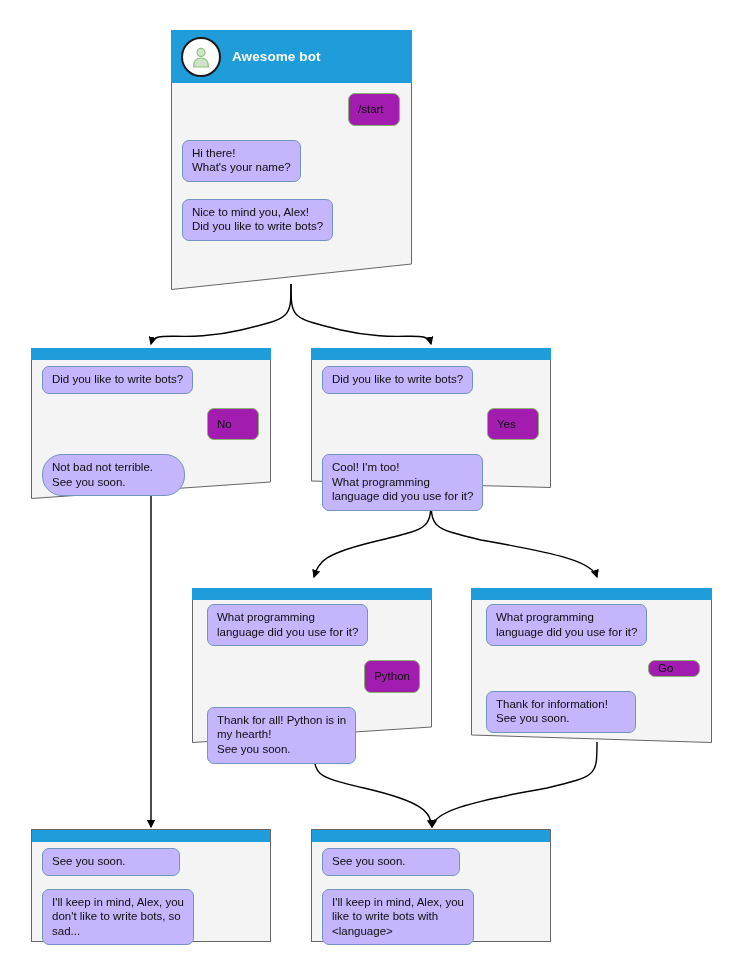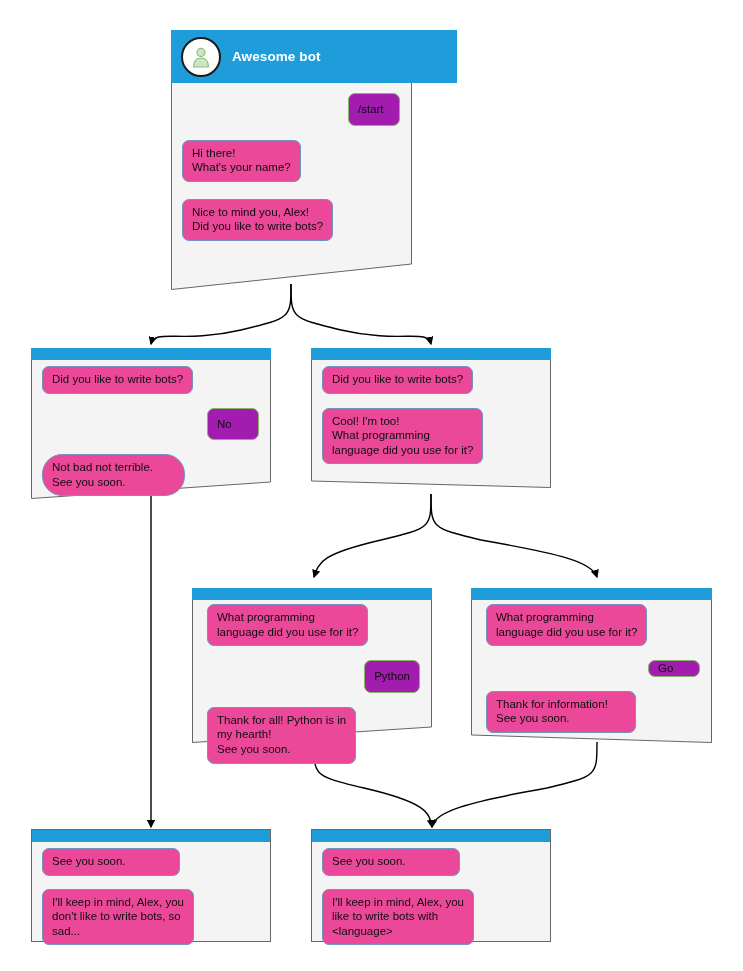--- a/index.html
+++ b/index.html
@@ -83,21 +83,21 @@
     font-size:11.5px;
     line-height:14.6px;
     color:#0d0d0d;
     padding:5px 9px 6px 9px;
     border-radius:7px;
     box-sizing:border-box;
     white-space:pre-line;
     border:1px solid transparent;
   }
   .bubble.bot{
-    background:#ec4899;
+    background:#c4b5fd;
     border-color:#7394c0;
   }
   .bubble.user{
     background:#a21caf;
     border-color:#87b56a;
     min-width:52px;
     text-align:left;
   }
 </style>
 </head>
@@ -123,21 +123,21 @@
     <path d="M 314,744 C 314,776 314,776 364,788 C 424,802 430,812 432,827" fill="none" stroke="#000000" stroke-width="1.4" marker-end="url(#arrow)"></path>
     <path d="M 597,742 C 597,776 597,776 547,788 C 467,802 434,812 432,827" fill="none" stroke="#000000" stroke-width="1.4" marker-end="url(#arrow)"></path>
   </svg>
 
   <div class="card root skew" style="left:171px;top:30px;width:241px;height:260px;">
     <div class="card-shape">
       <svg width="241" height="260" viewBox="0 0 241 260">
         <path d="M 0.5,0.5 L 240.5,0.5 L 240.5,234 L 0.5,259.5 Z" fill="#f4f4f4" stroke="#666666" stroke-width="1"></path>
       </svg>
     </div>
-    <div class="card-header" style="width:286px;">
+    <div class="card-header" style="width:241px;">
       <div class="avatar">
         <svg width="24" height="24" viewBox="0 0 24 24">
           <circle cx="12" cy="7.4" r="4" fill="#cfe3c8" stroke="#8fbf7c" stroke-width="1.2"></circle>
           <path d="M 4.6 22 C 4.6 15.6 8 13 12 13 C 16 13 19.4 15.6 19.4 22 Z" fill="#cfe3c8" stroke="#8fbf7c" stroke-width="1.2"></path>
         </svg>
       </div>
       <span class="card-title">Awesome bot</span>
     </div>
     <div class="chat" style="padding:10px 12px 0 11px;">
       <div class="row right" style="margin-bottom:14px;">
@@ -178,20 +178,23 @@
   <div class="card skew" style="left:311px;top:348px;width:240px;height:140px;">
     <div class="card-shape">
       <svg width="240" height="140" viewBox="0 0 240 140">
         <path d="M 0.5,0.5 L 239.5,0.5 L 239.5,139.5 L 0.5,133 Z" fill="#f4f4f4" stroke="#666666" stroke-width="1"></path>
       </svg>
     </div>
     <div class="card-header" style="width:240px;"></div>
     <div class="chat" style="padding:6px 12px 0 11px;">
       <div class="row left" style="margin-bottom:14px;">
         <div class="bubble bot">Did you like to write bots?</div>
+      </div>
+      <div class="row right" style="margin-bottom:14px;">
+        <div class="bubble user" style="padding:8px 9px;">Yes</div>
       </div>
       <div class="row left">
         <div class="bubble bot">Cool! I'm too!
 What programming
 language did you use for it?</div>
       </div>
     </div>
   </div>
 
   <div class="card skew" style="left:192px;top:588px;width:240px;height:155px;">

